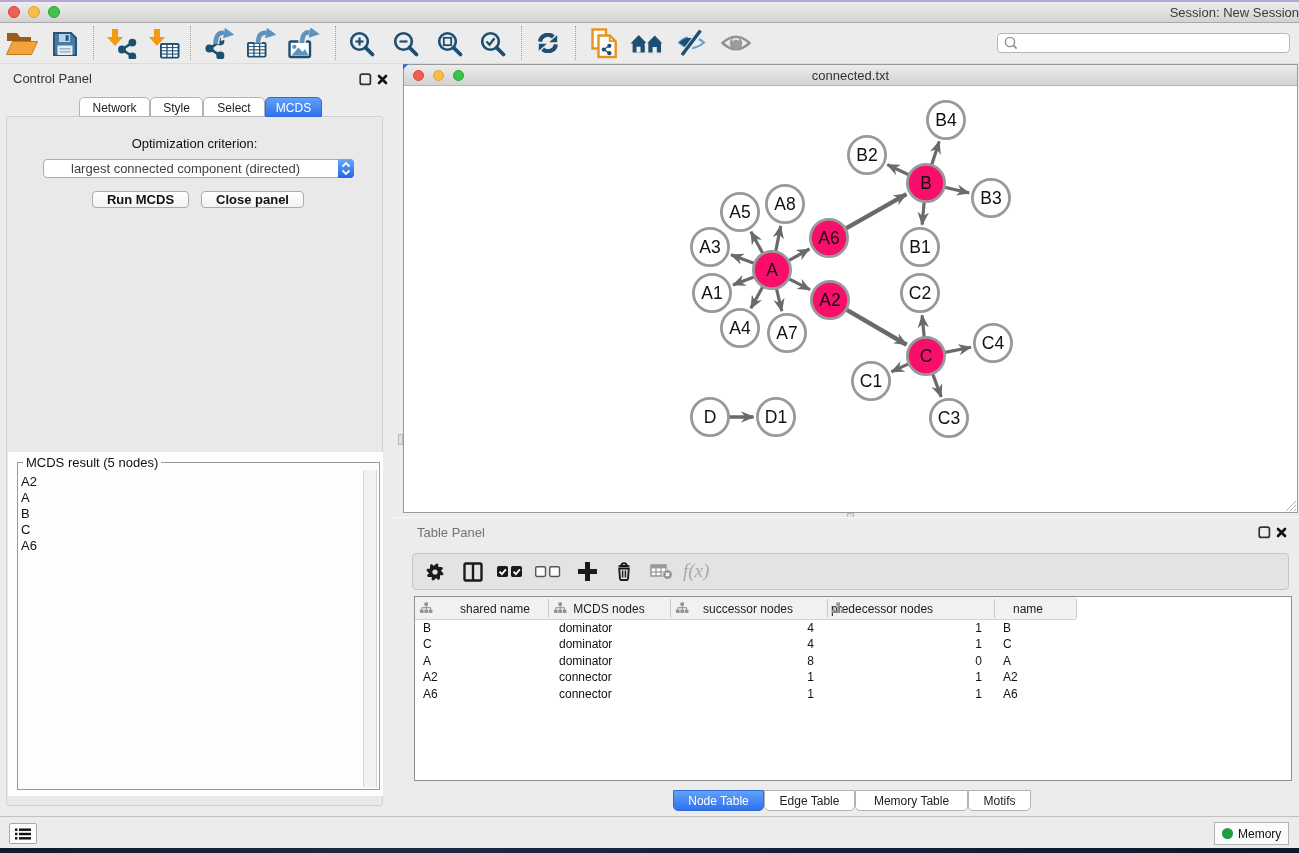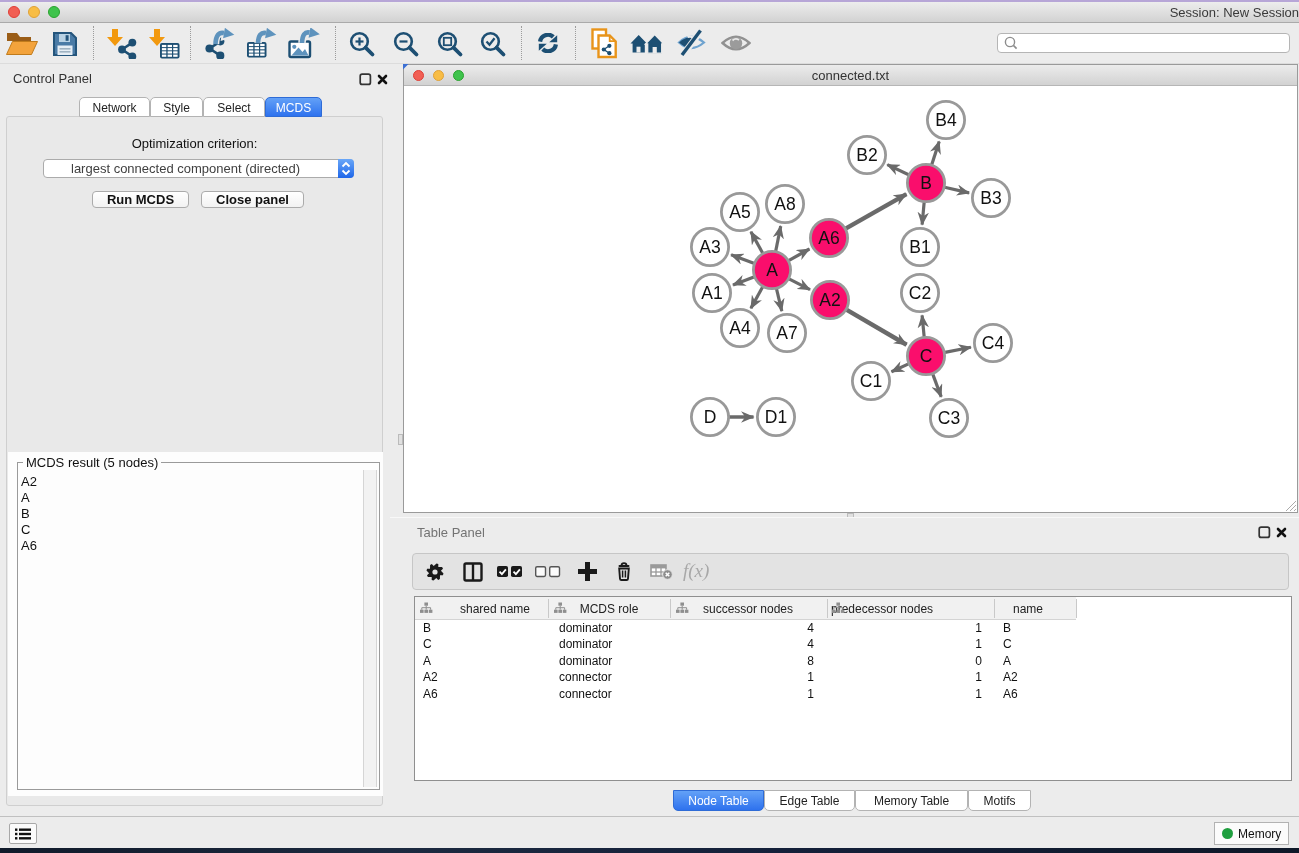--- a/index.html
+++ b/index.html
@@ -344,21 +344,21 @@
 <div class="abs" style="left:993.5px;top:599px;width:1px;height:19px;background:#c9c9c9;"></div>
 <div class="abs" style="left:1075.5px;top:599px;width:1px;height:19px;background:#c9c9c9;"></div>
 <div class="abs" style="left:415px;top:602px;width:160px;text-align:center;font-size:12px;color:#222;">shared name</div>
 <svg style="position:absolute;left:420px;top:602px" width="13" height="12" viewBox="0 0 13 12">
     <rect x="4.4" y="0.5" width="3.6" height="3.2" fill="#8f8f8f"></rect>
     <path d="M6.2 3.7 v2 M1.8 5.7 h8.8 M1.8 5.7 v2 M6.2 5.7 v2 M10.6 5.7 v2" stroke="#8f8f8f" stroke-width="1" fill="none"></path>
     <rect x="0" y="7.7" width="3.6" height="3.2" fill="#8f8f8f"></rect>
     <rect x="4.4" y="7.7" width="3.6" height="3.2" fill="#8f8f8f"></rect>
     <rect x="8.8" y="7.7" width="3.6" height="3.2" fill="#8f8f8f"></rect>
   </svg>
-<div class="abs" style="left:529px;top:602px;width:160px;text-align:center;font-size:12px;color:#222;">MCDS role</div>
+<div class="abs" style="left:529px;top:602px;width:160px;text-align:center;font-size:12px;color:#222;">MCDS nodes</div>
 <svg style="position:absolute;left:554px;top:602px" width="13" height="12" viewBox="0 0 13 12">
     <rect x="4.4" y="0.5" width="3.6" height="3.2" fill="#8f8f8f"></rect>
     <path d="M6.2 3.7 v2 M1.8 5.7 h8.8 M1.8 5.7 v2 M6.2 5.7 v2 M10.6 5.7 v2" stroke="#8f8f8f" stroke-width="1" fill="none"></path>
     <rect x="0" y="7.7" width="3.6" height="3.2" fill="#8f8f8f"></rect>
     <rect x="4.4" y="7.7" width="3.6" height="3.2" fill="#8f8f8f"></rect>
     <rect x="8.8" y="7.7" width="3.6" height="3.2" fill="#8f8f8f"></rect>
   </svg>
 <div class="abs" style="left:668px;top:602px;width:160px;text-align:center;font-size:12px;color:#222;">successor nodes</div>
 <svg style="position:absolute;left:676px;top:602px" width="13" height="12" viewBox="0 0 13 12">
     <rect x="4.4" y="0.5" width="3.6" height="3.2" fill="#8f8f8f"></rect>

